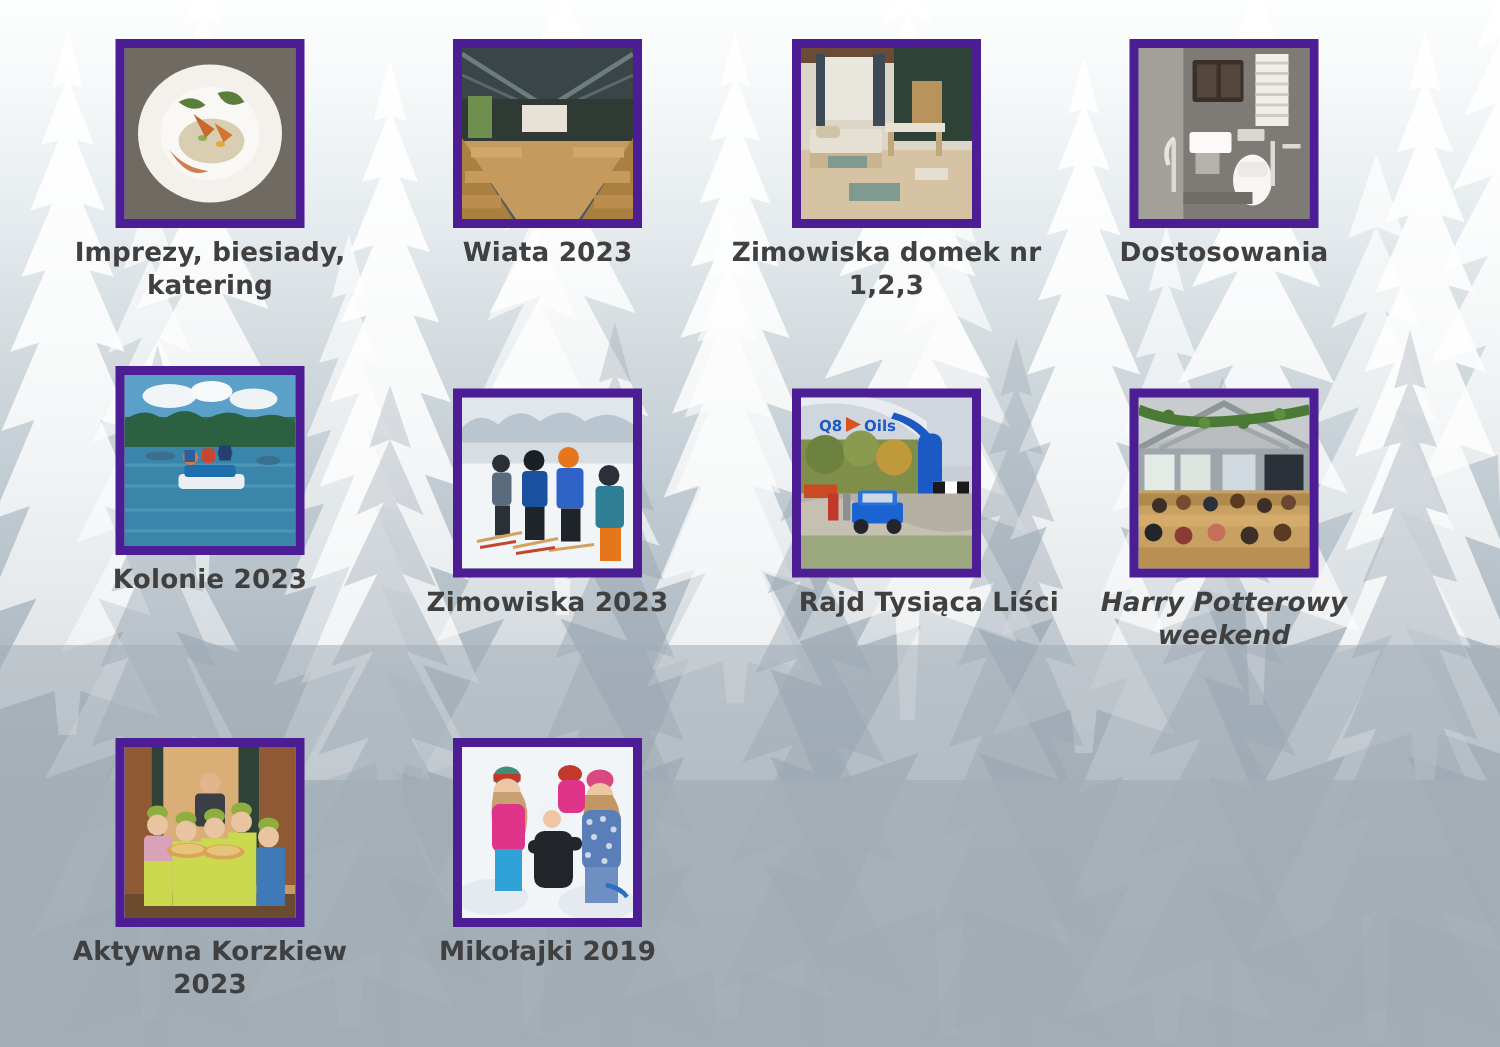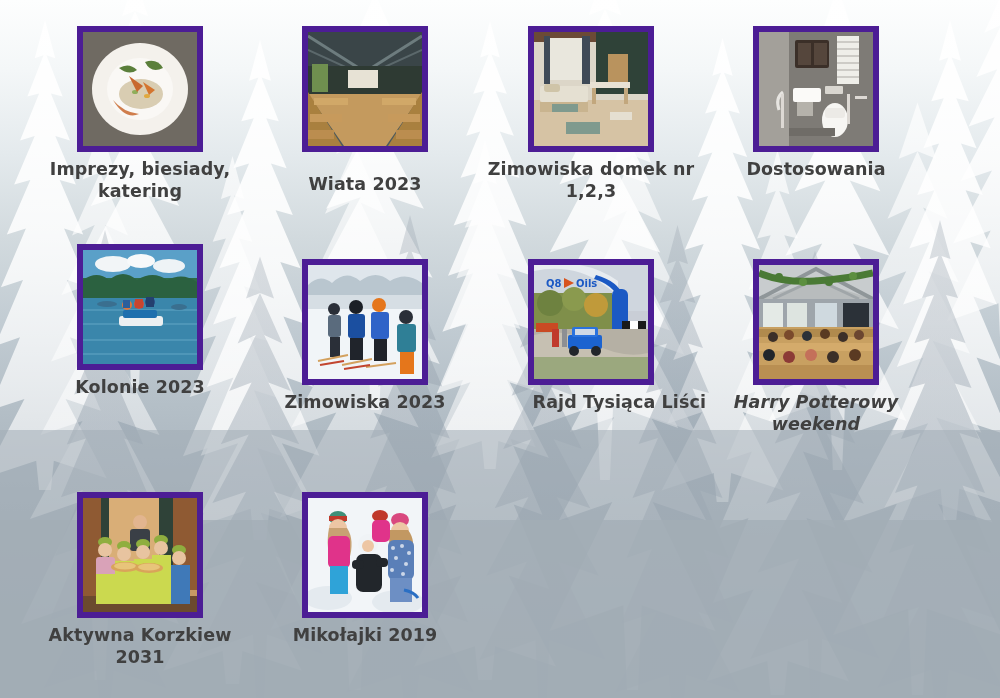--- a/index.html
+++ b/index.html
@@ -180,21 +180,21 @@
             <path d="M114 60 L80 114 H114 Z" fill="#a9803f"></path>
             <rect x="6" y="66" width="34" height="7" fill="#d1a868"></rect>
             <rect x="74" y="66" width="34" height="7" fill="#d1a868"></rect>
             <rect x="2" y="82" width="32" height="8" fill="#c79a5c"></rect>
             <rect x="80" y="82" width="32" height="8" fill="#c79a5c"></rect>
             <rect x="0" y="98" width="26" height="9" fill="#bb8d4f"></rect>
             <rect x="88" y="98" width="26" height="9" fill="#bb8d4f"></rect>
           </svg>
         </div>
       </div>
-      <div class="caption" style="top:147px;text-align:center;">Wiata 2023</div>
+      <div class="caption" style="top:132px;text-align:center;">Wiata 2023</div>
     </div>
 
     <div class="card" style="left:528px;top:26px;">
       <div class="frame">
         <div class="photo">
           <svg viewBox="0 0 114 114" xmlns="http://www.w3.org/2000/svg">
             <rect width="114" height="114" fill="#dcd6c8"></rect>
             <rect x="0" y="0" width="114" height="10" fill="#6b4a36"></rect>
             <rect x="62" y="0" width="52" height="62" fill="#2f4238"></rect>
             <rect x="14" y="6" width="36" height="42" fill="#e9e7dd"></rect>
@@ -467,21 +467,21 @@
             </g>
 
             <ellipse cx="42" cy="69" rx="14" ry="5" fill="#d9a45a"></ellipse>
             <ellipse cx="42" cy="68" rx="11" ry="3.5" fill="#e8c47a"></ellipse>
             <ellipse cx="66" cy="70" rx="14" ry="5" fill="#d9a45a"></ellipse>
             <ellipse cx="66" cy="69" rx="11" ry="3.5" fill="#e8c47a"></ellipse>
           </svg>
         </div>
       </div>
       <div class="caption" style="top:132px;">Aktywna Korzkiew
-2031</div>
+2023</div>
     </div>
 
     <div class="card" style="left:302px;top:492px;">
       <div class="frame">
         <div class="photo">
           <svg viewBox="0 0 114 114" xmlns="http://www.w3.org/2000/svg">
             <rect width="114" height="114" fill="#f2f5f8"></rect>
             <ellipse cx="20" cy="100" rx="24" ry="12" fill="#e4eaef"></ellipse>
             <ellipse cx="90" cy="104" rx="26" ry="12" fill="#e4eaef"></ellipse>
 

